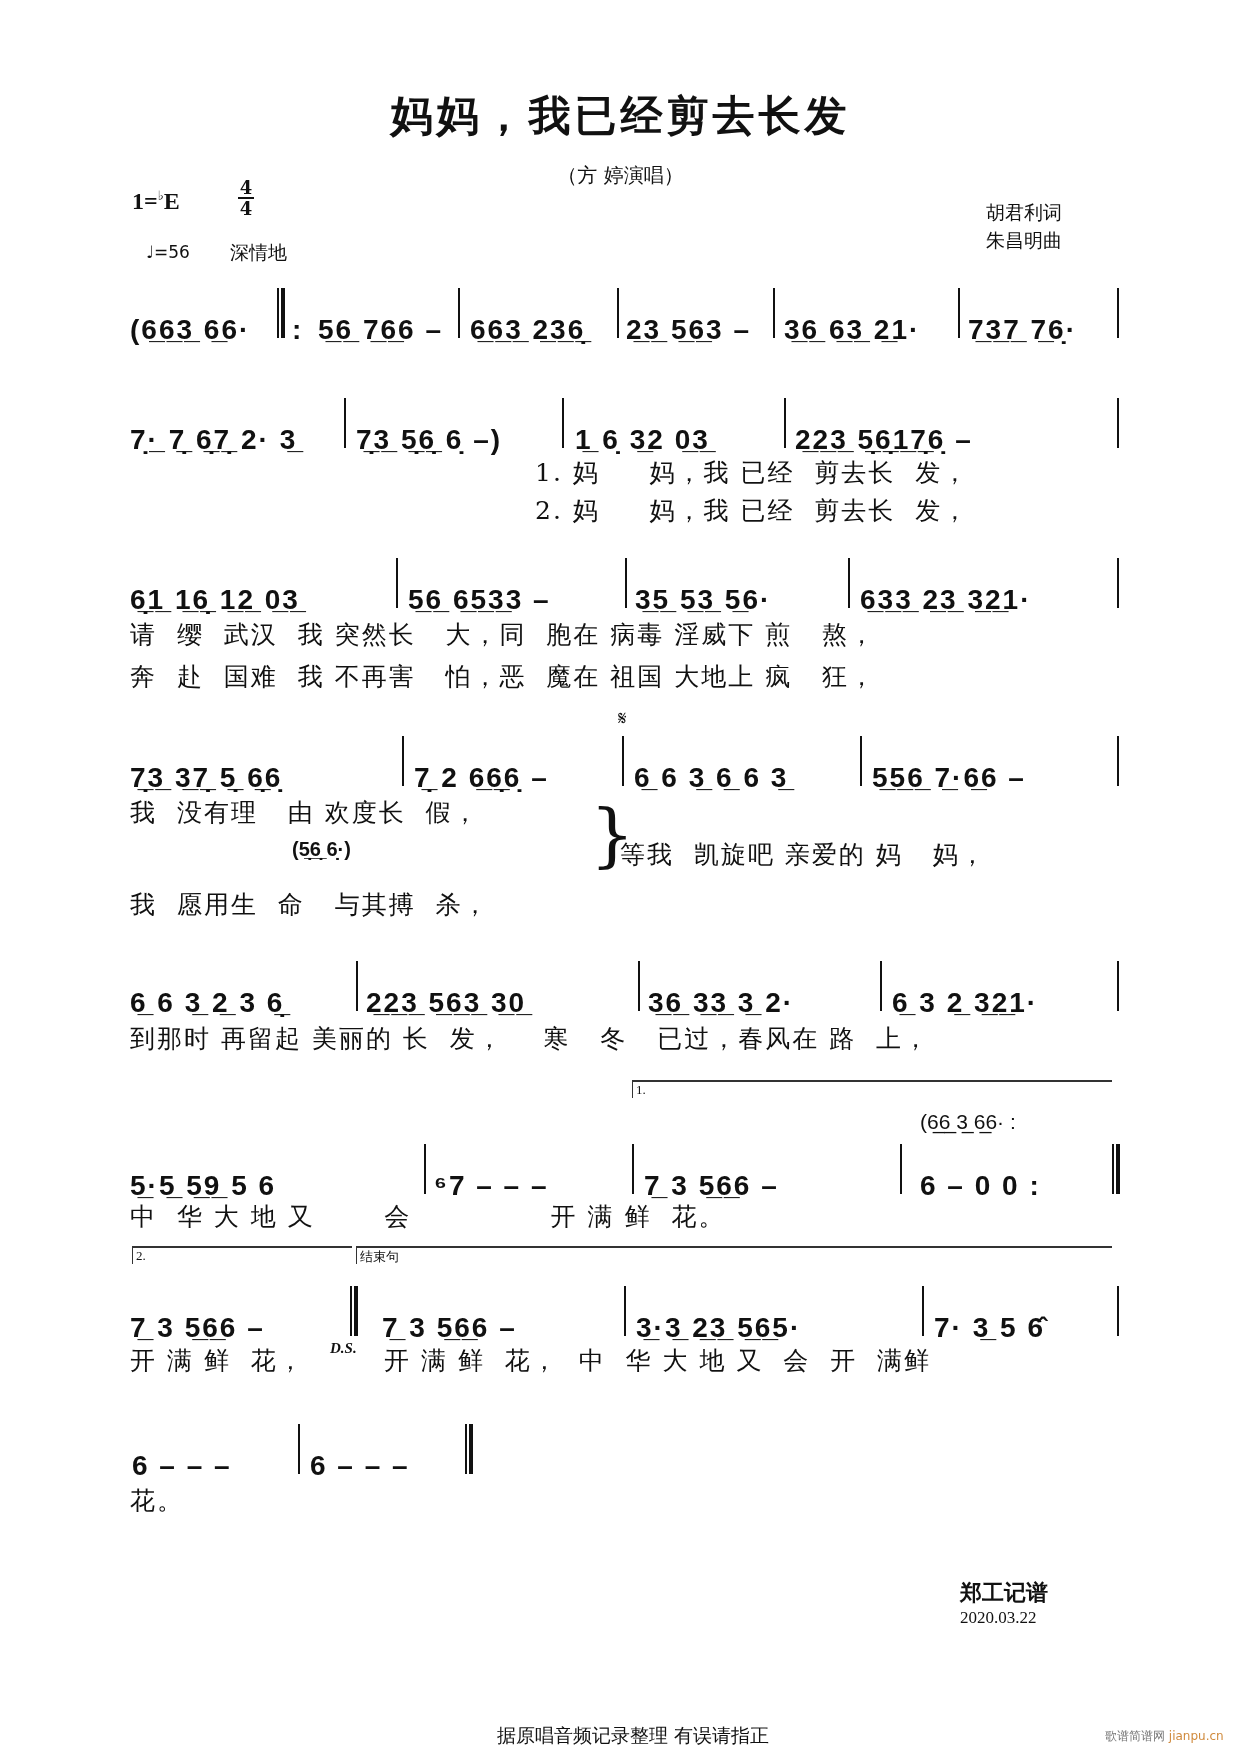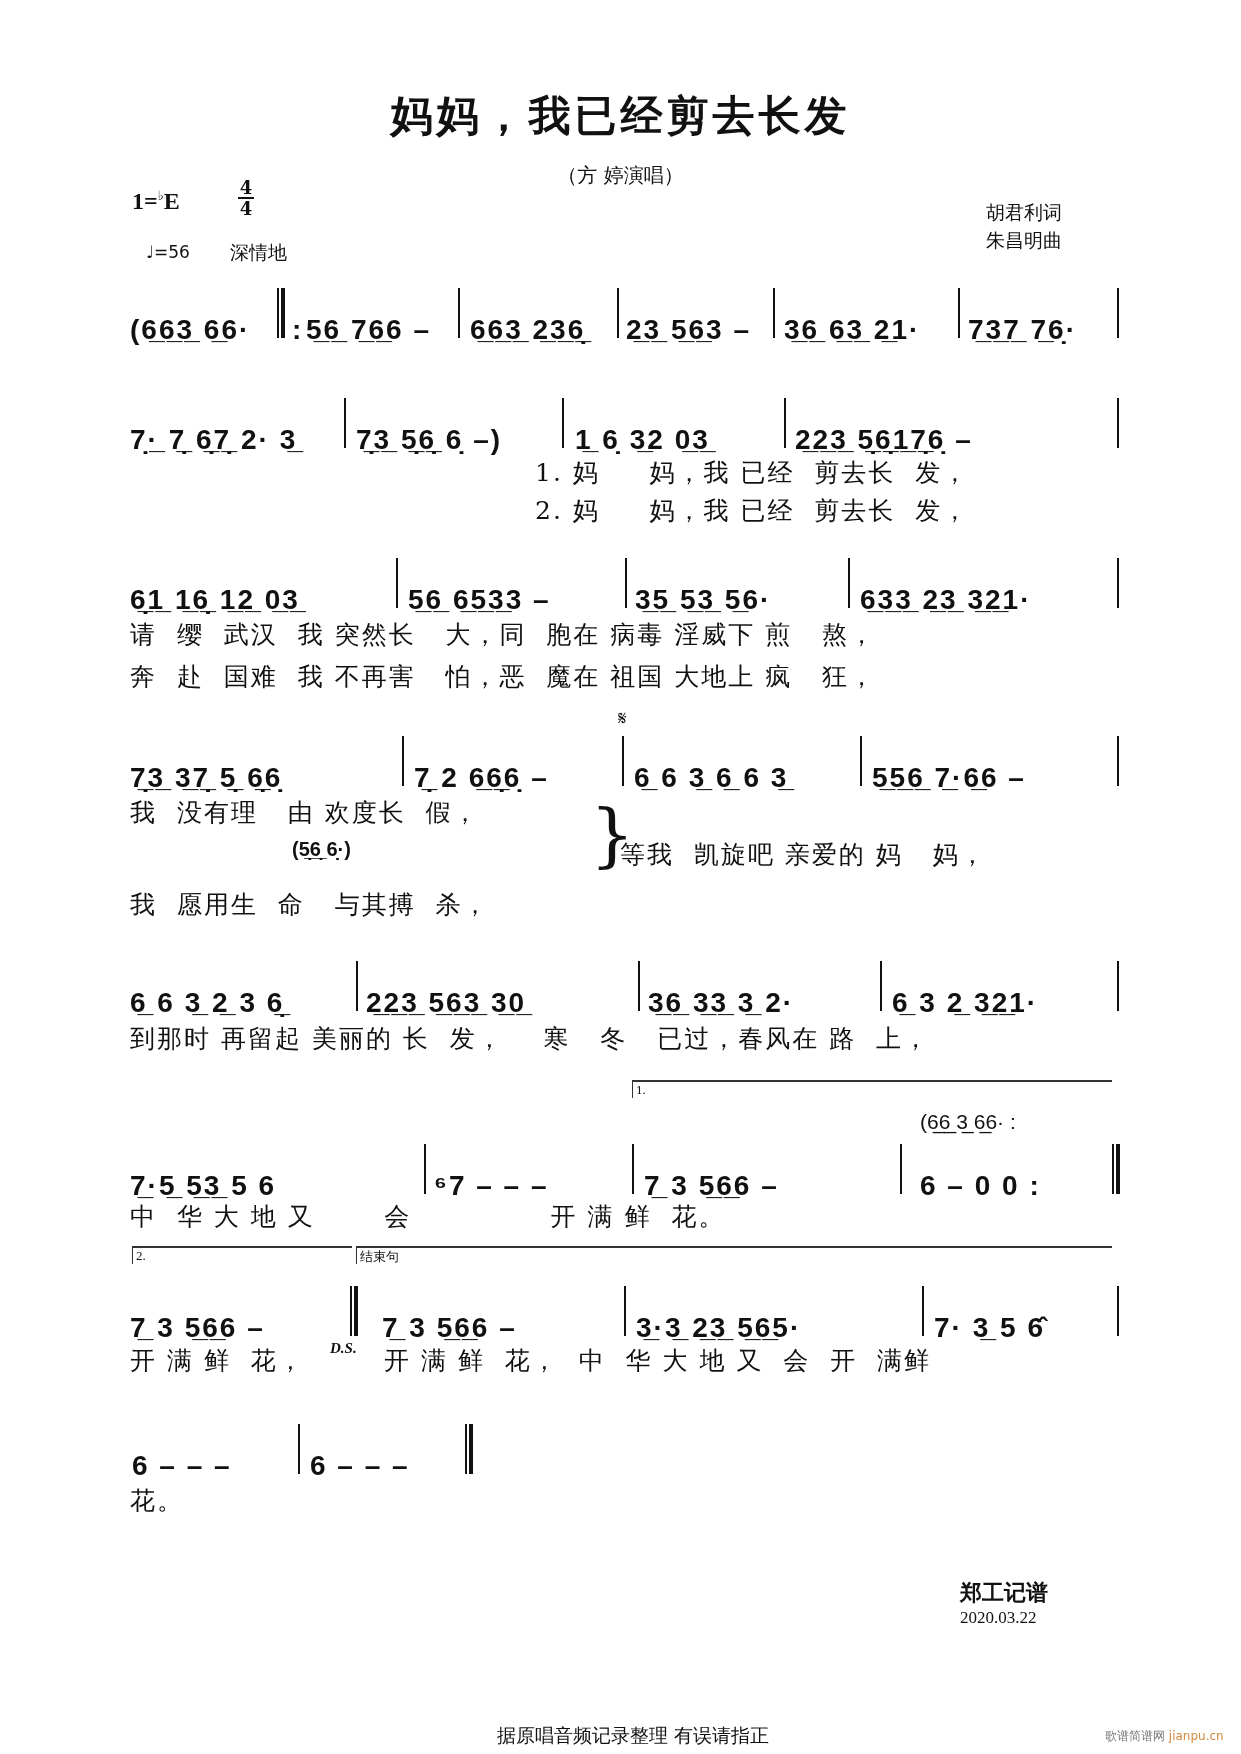--- a/index.html
+++ b/index.html
@@ -49,21 +49,21 @@
 <div class="abs tempo">♩=56</div>
 <div class="abs expr">深情地</div>
 <div class="abs credit" style="top:200px">胡君利词</div>
 <div class="abs credit" style="top:228px">朱昌明曲</div>
 
 <div class="row" style="top:292px">
   <div class="notes">
     <span class="seg" style="left:0">(6̲6̲3̲ 6̲6·</span>
     <span class="dblbar" style="left:147px"></span>
     <span class="seg" style="left:162px">:</span>
-    <span class="seg" style="left:176px">5̲6̲ 7̲6̲6 –</span>
+    <span class="seg" style="left:188px">5̲6̲ 7̲6̲6 –</span>
     <span class="barline" style="left:328px"></span>
     <span class="seg" style="left:340px">6̲6̲3̲ 2̲3̲6̣̲</span>
     <span class="barline" style="left:487px"></span>
     <span class="seg" style="left:496px">2̲3̲ 5̲6̲3 –</span>
     <span class="barline" style="left:643px"></span>
     <span class="seg" style="left:654px">3̲6̲ 6̲3̲ 2̲1·</span>
     <span class="barline" style="left:828px"></span>
     <span class="seg" style="left:838px">7̲3̲7̲ 7̲6̣·</span>
     <span class="barline" style="left:987px"></span>
   </div>
@@ -131,21 +131,21 @@
   </div>
 </div>
 <div class="lyr" style="top:1022px">到那时 再留起 美丽的 长  发，    寒   冬   已过，春风在 路  上，</div>
 
 <div class="volta" style="left:632px; top:1080px; width:480px">
   <span>1.</span>
 </div>
 <div class="abs" style="left:920px; top:1110px; font-family:'Liberation Sans',sans-serif; font-weight:normal; font-size:21px; white-space:nowrap">(6̲6̲ 3̲ 6̲6· :</div>
 <div class="row" style="top:1148px">
   <div class="notes">
-    <span class="seg" style="left:0">7̲·5̲ 5̲3̲ 5 6</span>
+    <span class="seg" style="left:0">5̲·5̲ 5̲9̲ 5 6</span>
     <span class="barline" style="left:294px"></span>
     <span class="seg" style="left:304px">⁶7 – – –</span>
     <span class="barline" style="left:502px"></span>
     <span class="seg" style="left:514px">7̲ 3 5̲6̲6 –</span>
     <span class="barline" style="left:770px"></span>
     <span class="seg" style="left:790px">6 – 0 0 :</span>
     <span class="dblbar" style="left:982px"></span>
   </div>
 </div>
 <div class="lyr" style="top:1200px">中  华 大 地 又       会              开 满 鲜  花。</div>

